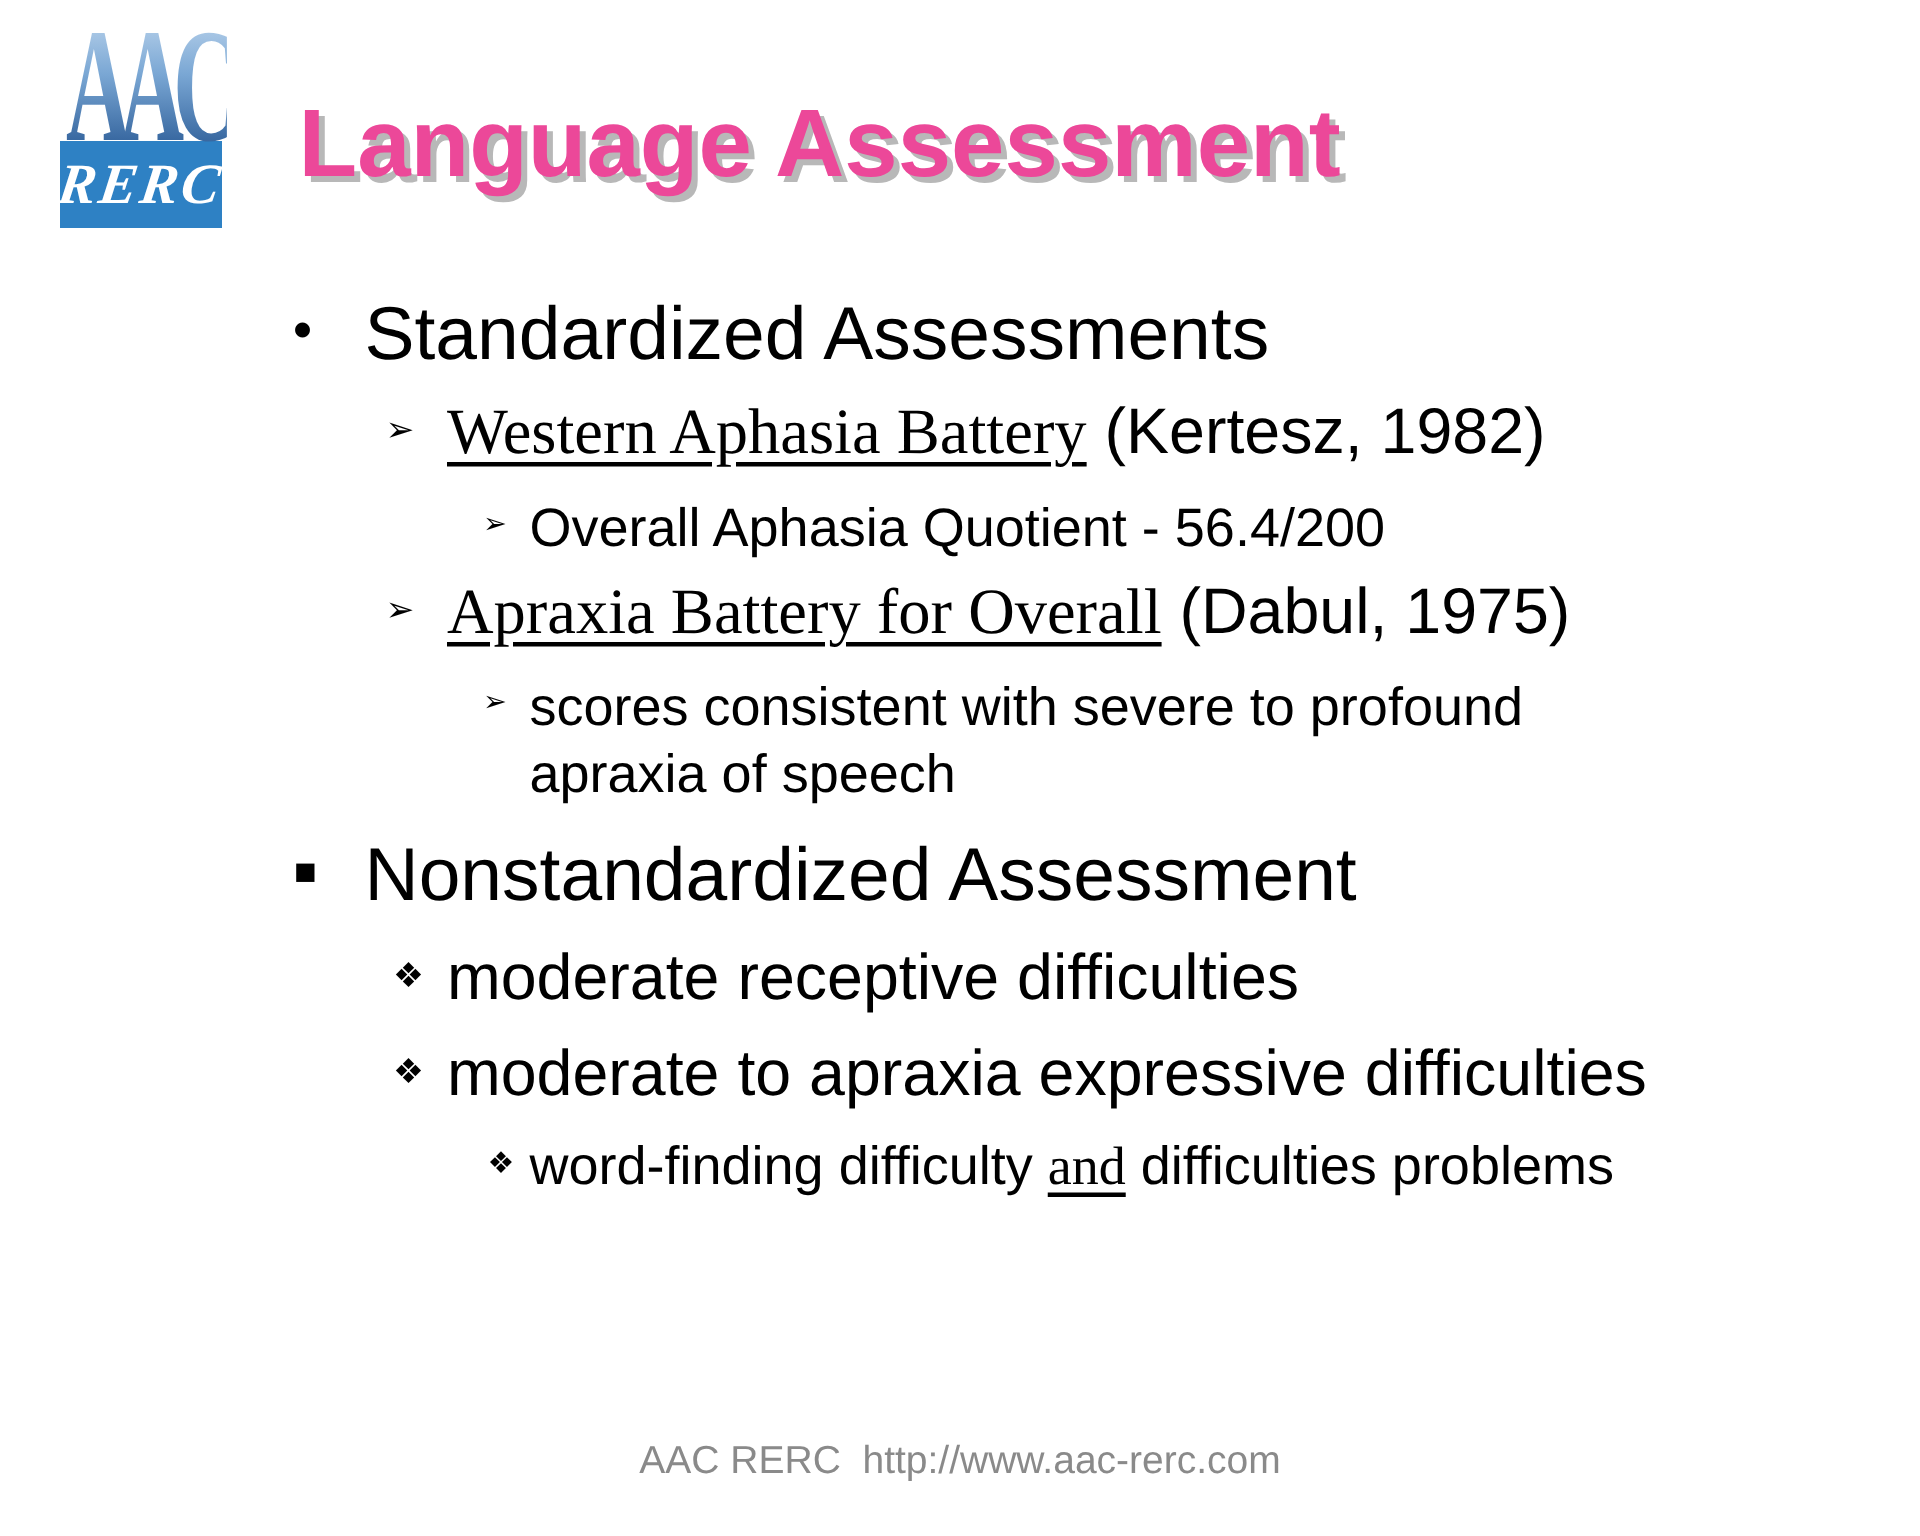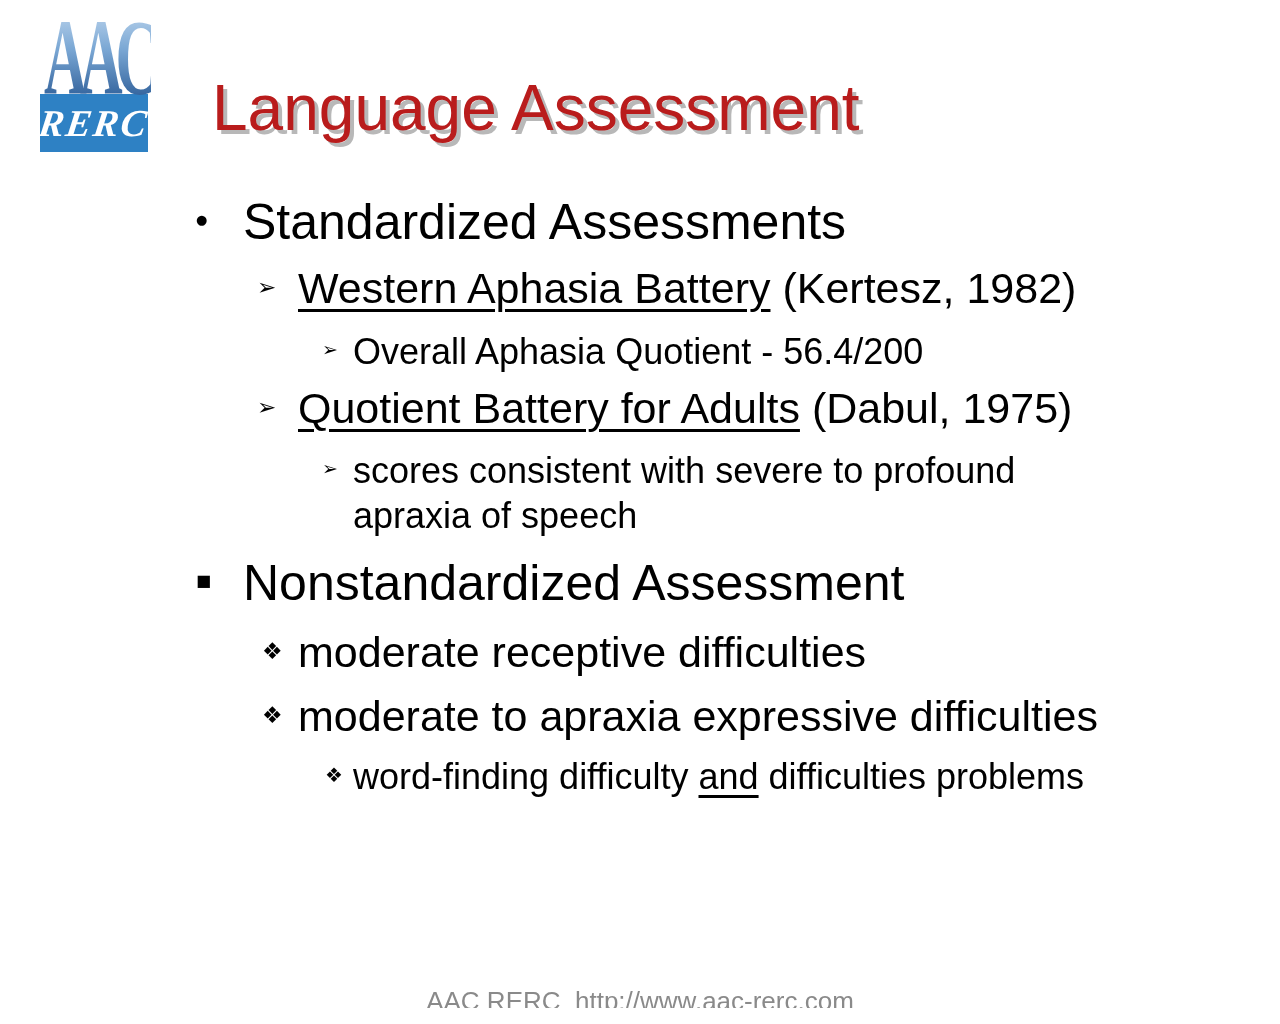--- a/index.html
+++ b/index.html
@@ -28,23 +28,23 @@
     background:#2e81c4; display:flex; align-items:center; justify-content:center;
   }
   .logo-rerc {
     font-family:"Liberation Serif", serif; font-style:italic; font-weight:700;
     font-size:38px; color:#ffffff; letter-spacing:2px; transform:skewX(-8deg);
     line-height:1;
   }
 
   
   .title {
-    position:absolute; left:196px; top:52px; margin:16px;
-    font-size:64px; font-weight:400; line-height:1.25; white-space:nowrap;
-    color:#b91c1c; text-shadow:4px 4px 0 #b8b8b8;
+    position:absolute; left:196px; top:52px; margin:3px;
+    font-size:64px; font-weight:700; line-height:1.25; white-space:nowrap;
+    color:#ec4899; text-shadow:4px 4px 0 #b8b8b8;
   }
 
   
   .line { position:absolute; color:#000; }
   .l1 { left:243px; font-size:50px; line-height:1.2; white-space:nowrap; }
   .l2 { left:298px; font-size:43px; line-height:1.2; white-space:nowrap; }
   .l3 { left:353px; font-size:36px; line-height:1.25; white-space:nowrap; }
   .d2 { left:298px; font-size:43px; line-height:1.2; white-space:nowrap; }
   .d3 { left:353px; font-size:36px; line-height:1.2; white-space:nowrap; }
   .l3wrap { white-space:normal; }
@@ -58,26 +58,27 @@
   .m-square   { left:-47px; top:20px; font-size:16px; }
   .m-arrow2   { left:-41px; top:13px; font-size:23px; }
   .m-arrow3   { left:-31px; top:11px; font-size:19px; }
   .m-diamond2 { left:-36px; top:13px; font-size:23px; }
   .m-diamond3 { left:-28px; top:10px; font-size:20px; }
 
   .u {
     text-decoration:underline;
     text-decoration-thickness:3px;
     text-underline-offset:6px;
+    font-family:Liberation Serif, serif;
   }
 
   
   .footer {
     position:absolute; left:0; right:0; top:958px; text-align:center;
-    font-size:26px; line-height:1.2; color:#8a8a8a; white-space:pre;margin-top:28px;
+    font-size:26px; line-height:1.2; color:#8a8a8a; white-space:pre;
   }
 </style>
 </head>
 <body>
 
 <div class="slide">
 
   <div class="logo">
     <div class="logo-aac">AAC</div>
     <div class="logo-box">
@@ -97,21 +98,21 @@
     <span class="txt"><span class="u">Western Aphasia Battery</span><span> (Kertesz, 1982)</span></span>
   </div>
 
   <div class="line l3" style="top:329px">
     <span class="marker m-arrow3">➢</span>
     <span class="txt">Overall Aphasia Quotient - 56.4/200</span>
   </div>
 
   <div class="line l2" style="top:383px">
     <span class="marker m-arrow2">➢</span>
-    <span class="txt"><span class="u">Quotient Battery for Adults</span><span> (Dabul, 1975)</span></span>
+    <span class="txt"><span class="u">Apraxia Battery for Overall</span><span> (Dabul, 1975)</span></span>
   </div>
 
   <div class="line l3 l3wrap" style="top:448px">
     <span class="marker m-arrow3">➢</span>
     <span class="txt">scores consistent with severe to profound apraxia of speech</span>
   </div>
 
   <div class="line l1" style="top:553px">
     <span class="marker m-square">■</span>
     <span class="txt">Nonstandardized Assessment</span>

